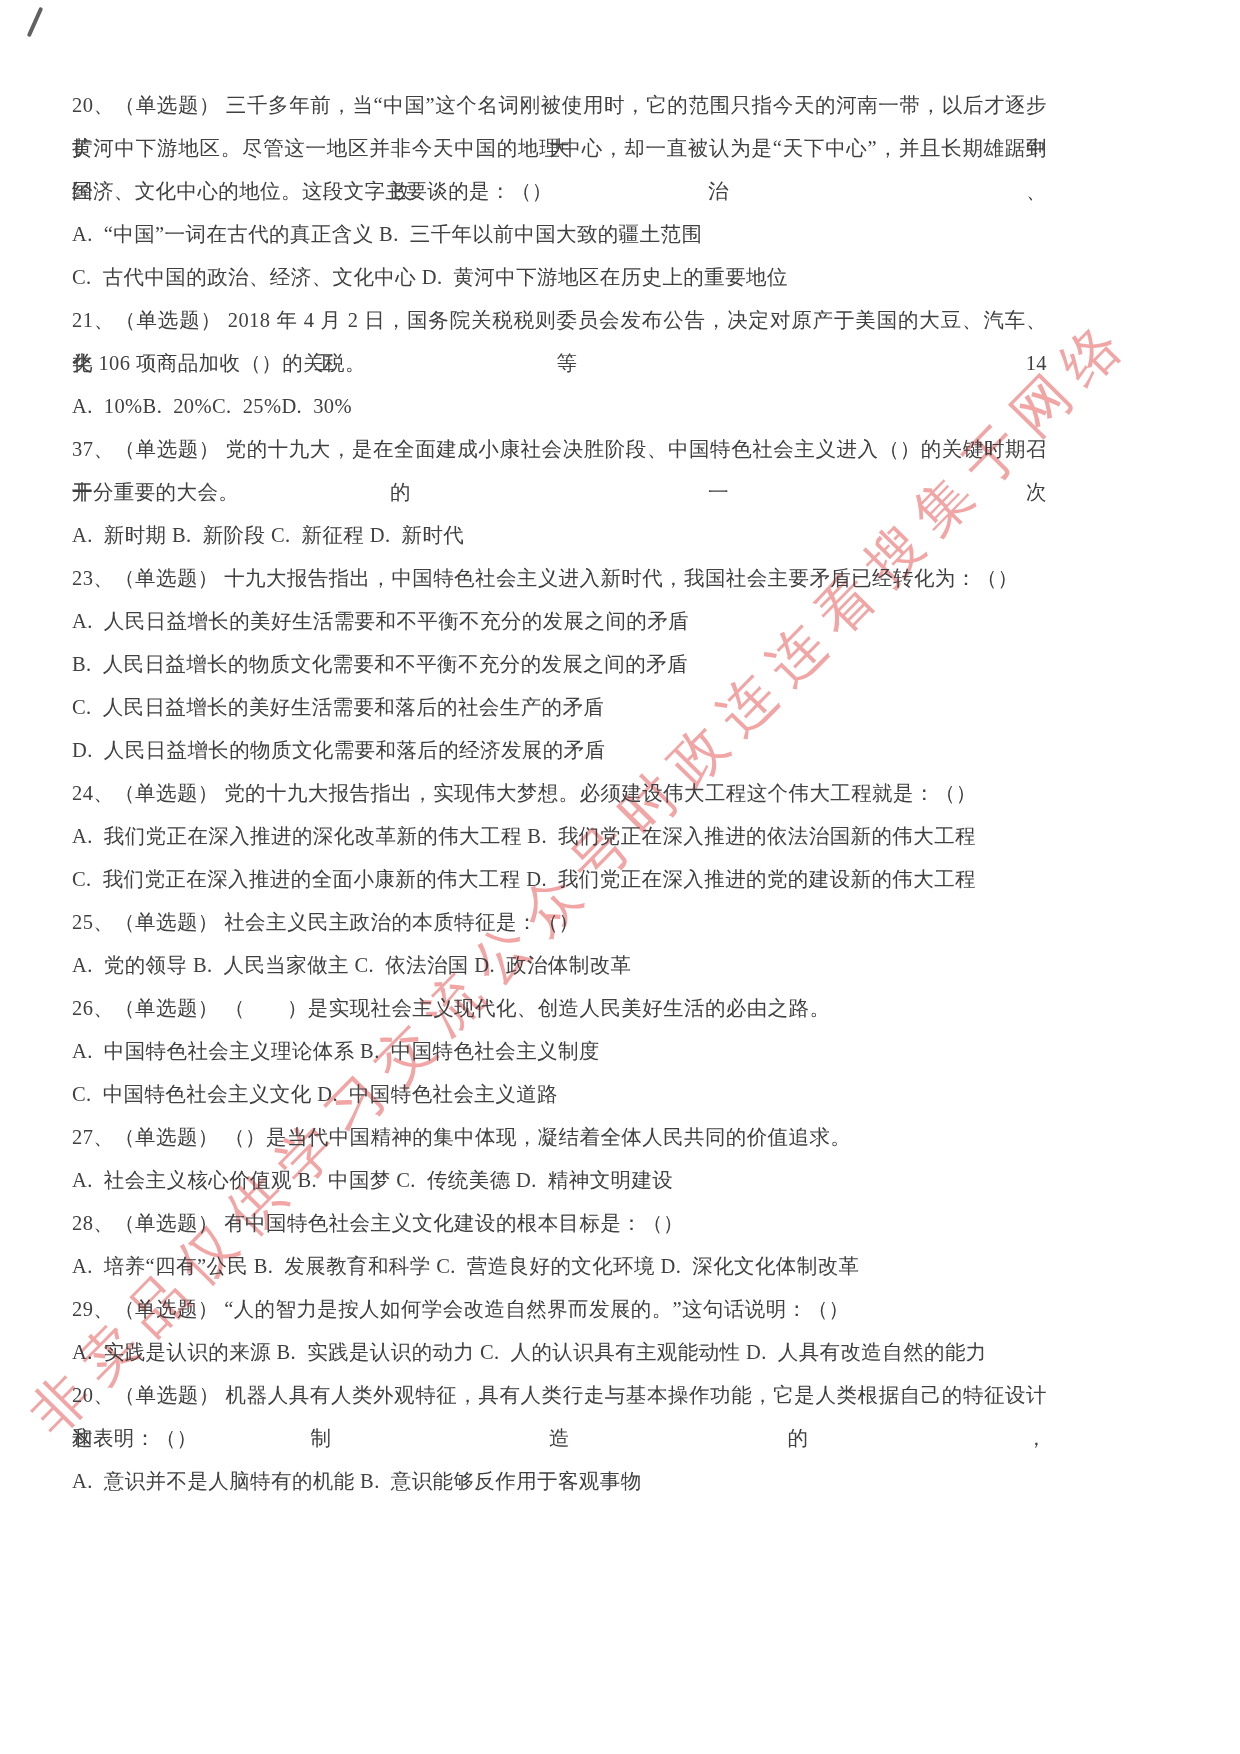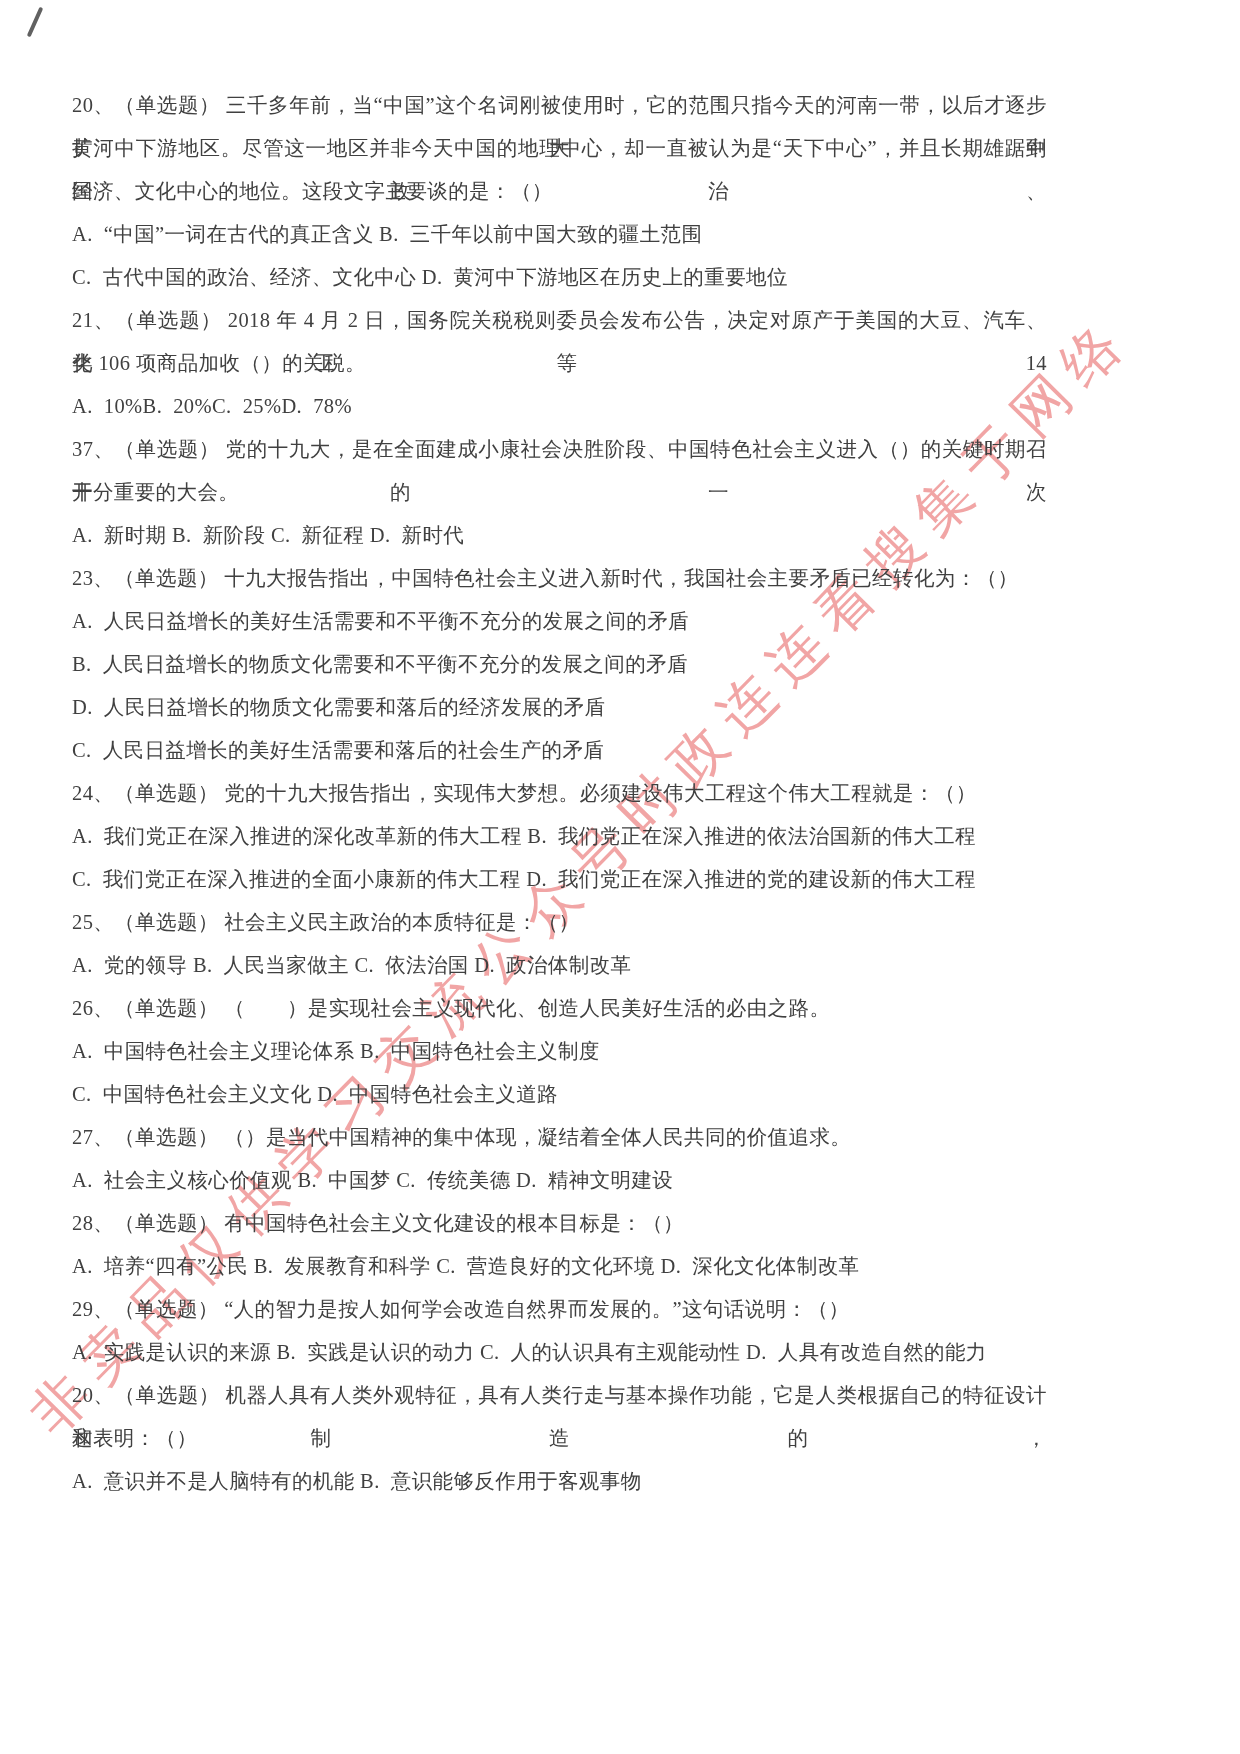--- a/index.html
+++ b/index.html
@@ -60,29 +60,29 @@
   <div class="watermark">非卖品仅供学习交流公众号时政连连看搜集于网络</div>
 
   <div class="content">
     <div class="line justify">20、（单选题） 三千多年前，当“中国”这个名词刚被使用时，它的范围只指今天的河南一带，以后才逐步扩大到</div>
     <div class="line justify">黄河中下游地区。尽管这一地区并非今天中国的地理中心，却一直被认为是“天下中心”，并且长期雄踞中国政治、</div>
     <div class="line">经济、文化中心的地位。这段文字主要谈的是：（）</div>
     <div class="line">A.  “中国”一词在古代的真正含义 B.  三千年以前中国大致的疆土范围</div>
     <div class="line">C.  古代中国的政治、经济、文化中心 D.  黄河中下游地区在历史上的重要地位</div>
     <div class="line justify">21、（单选题） 2018 年 4 月 2 日，国务院关税税则委员会发布公告，决定对原产于美国的大豆、汽车、化工等 14</div>
     <div class="line">类 106 项商品加收（）的关税。</div>
-    <div class="line">A.  10%B.  20%C.  25%D.  78%</div>
+    <div class="line">A.  10%B.  20%C.  25%D.  30%</div>
     <div class="line justify">37、（单选题） 党的十九大，是在全面建成小康社会决胜阶段、中国特色社会主义进入（）的关键时期召开的一次</div>
     <div class="line">十分重要的大会。</div>
     <div class="line">A.  新时期 B.  新阶段 C.  新征程 D.  新时代</div>
     <div class="line">23、（单选题） 十九大报告指出，中国特色社会主义进入新时代，我国社会主要矛盾已经转化为：（）</div>
     <div class="line">A.  人民日益增长的美好生活需要和不平衡不充分的发展之间的矛盾</div>
     <div class="line">B.  人民日益增长的物质文化需要和不平衡不充分的发展之间的矛盾</div>
+    <div class="line">C.  人民日益增长的美好生活需要和落后的社会生产的矛盾</div>
     <div class="line">D.  人民日益增长的物质文化需要和落后的经济发展的矛盾</div>
-    <div class="line">C.  人民日益增长的美好生活需要和落后的社会生产的矛盾</div>
     <div class="line">24、（单选题） 党的十九大报告指出，实现伟大梦想。必须建设伟大工程这个伟大工程就是：（）</div>
     <div class="line">A.  我们党正在深入推进的深化改革新的伟大工程 B.  我们党正在深入推进的依法治国新的伟大工程</div>
     <div class="line">C.  我们党正在深入推进的全面小康新的伟大工程 D.  我们党正在深入推进的党的建设新的伟大工程</div>
     <div class="line">25、（单选题） 社会主义民主政治的本质特征是：（）</div>
     <div class="line">A.  党的领导 B.  人民当家做主 C.  依法治国 D.  政治体制改革</div>
     <div class="line">26、（单选题） （　　）是实现社会主义现代化、创造人民美好生活的必由之路。</div>
     <div class="line">A.  中国特色社会主义理论体系 B.  中国特色社会主义制度</div>
     <div class="line">C.  中国特色社会主义文化 D.  中国特色社会主义道路</div>
     <div class="line">27、（单选题） （）是当代中国精神的集中体现，凝结着全体人民共同的价值追求。</div>
     <div class="line">A.  社会主义核心价值观 B.  中国梦 C.  传统美德 D.  精神文明建设</div>

